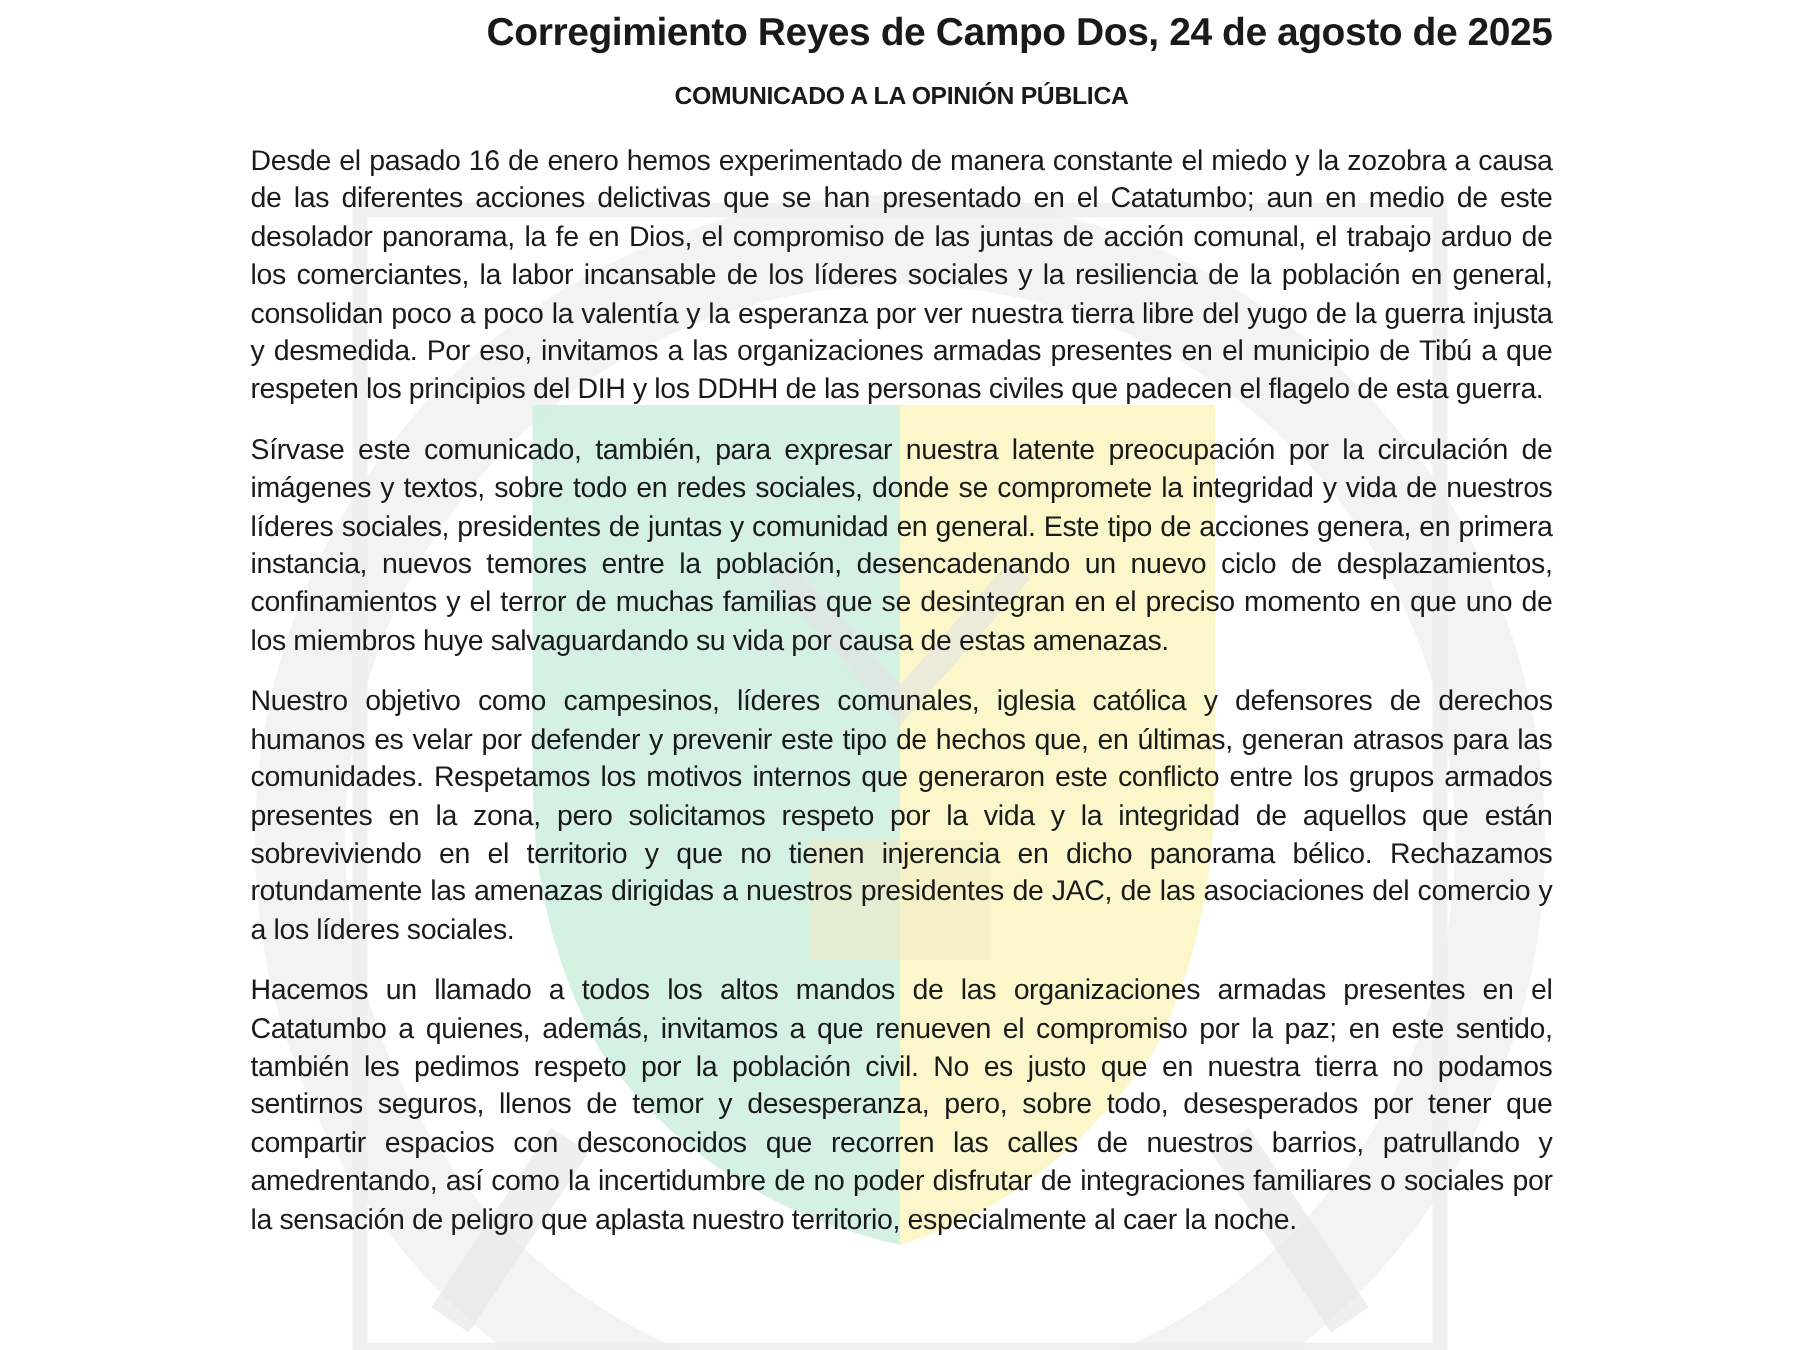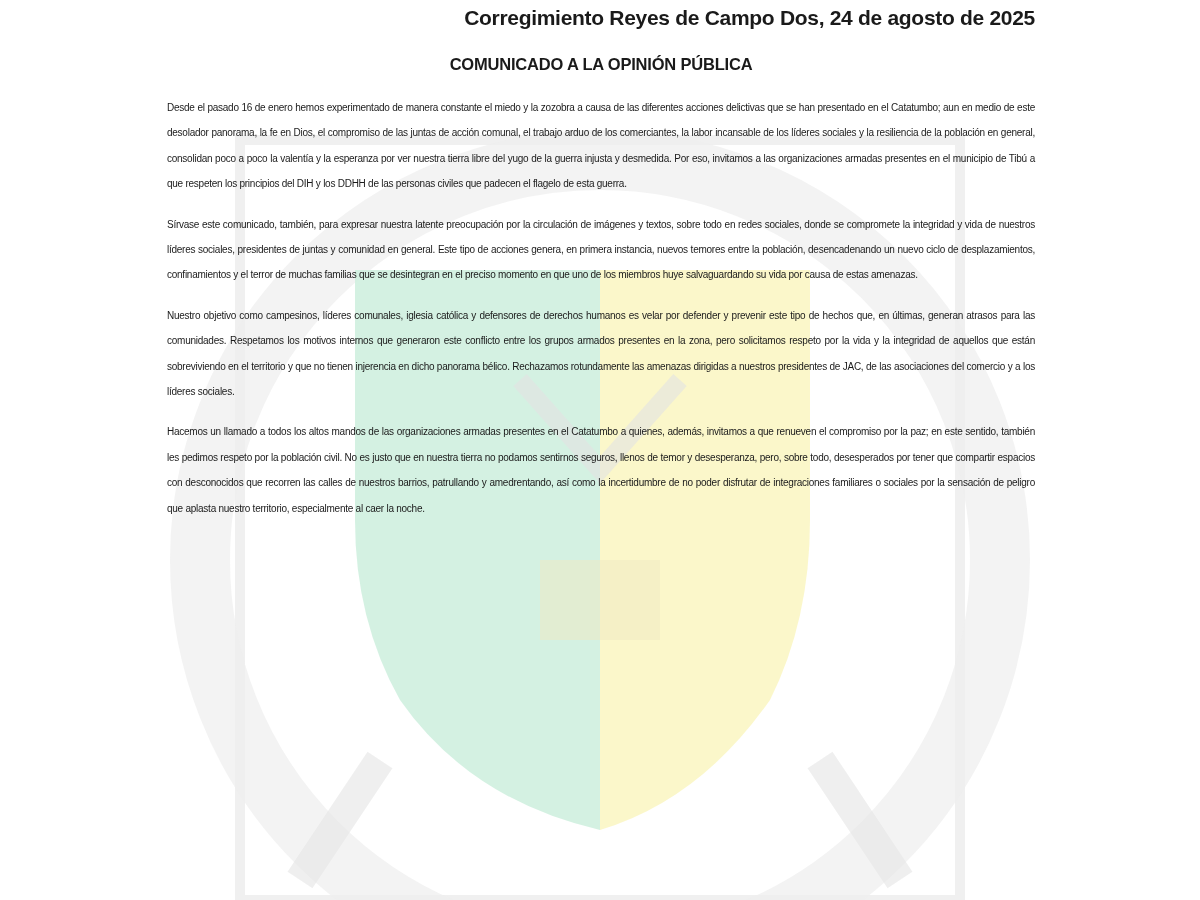--- a/index.html
+++ b/index.html
@@ -27,21 +27,21 @@
     left: 167px;
     top: 0;
     width: 868px;
     z-index: 1;
   }
   .header-date {
     position: absolute;
     right: 0;
     top: 6px;
     font-weight: bold;
-    font-size: 21px;
+    font-size: 26px;
     letter-spacing: -0.3px;
     white-space: nowrap;
   }
   .title {
     position: absolute;
     left: 0;
     width: 868px;
     top: 55px;
     text-align: center;
     font-weight: bold;
@@ -49,21 +49,21 @@
     letter-spacing: -0.2px;
   }
   .body {
     position: absolute;
     left: 0;
     top: 95px;
     width: 868px;
   }
   .para {
     margin: 0 0 15px 0;
-    font-size: 10px;
+    font-size: 19px;
     line-height: 25.4px;
     text-align: justify;
     letter-spacing: -0.25px;
   }
 </style>
 </head>
 <body>
 
 <svg class="watermark" viewBox="0 0 1200 900" xmlns="http://www.w3.org/2000/svg">
 

